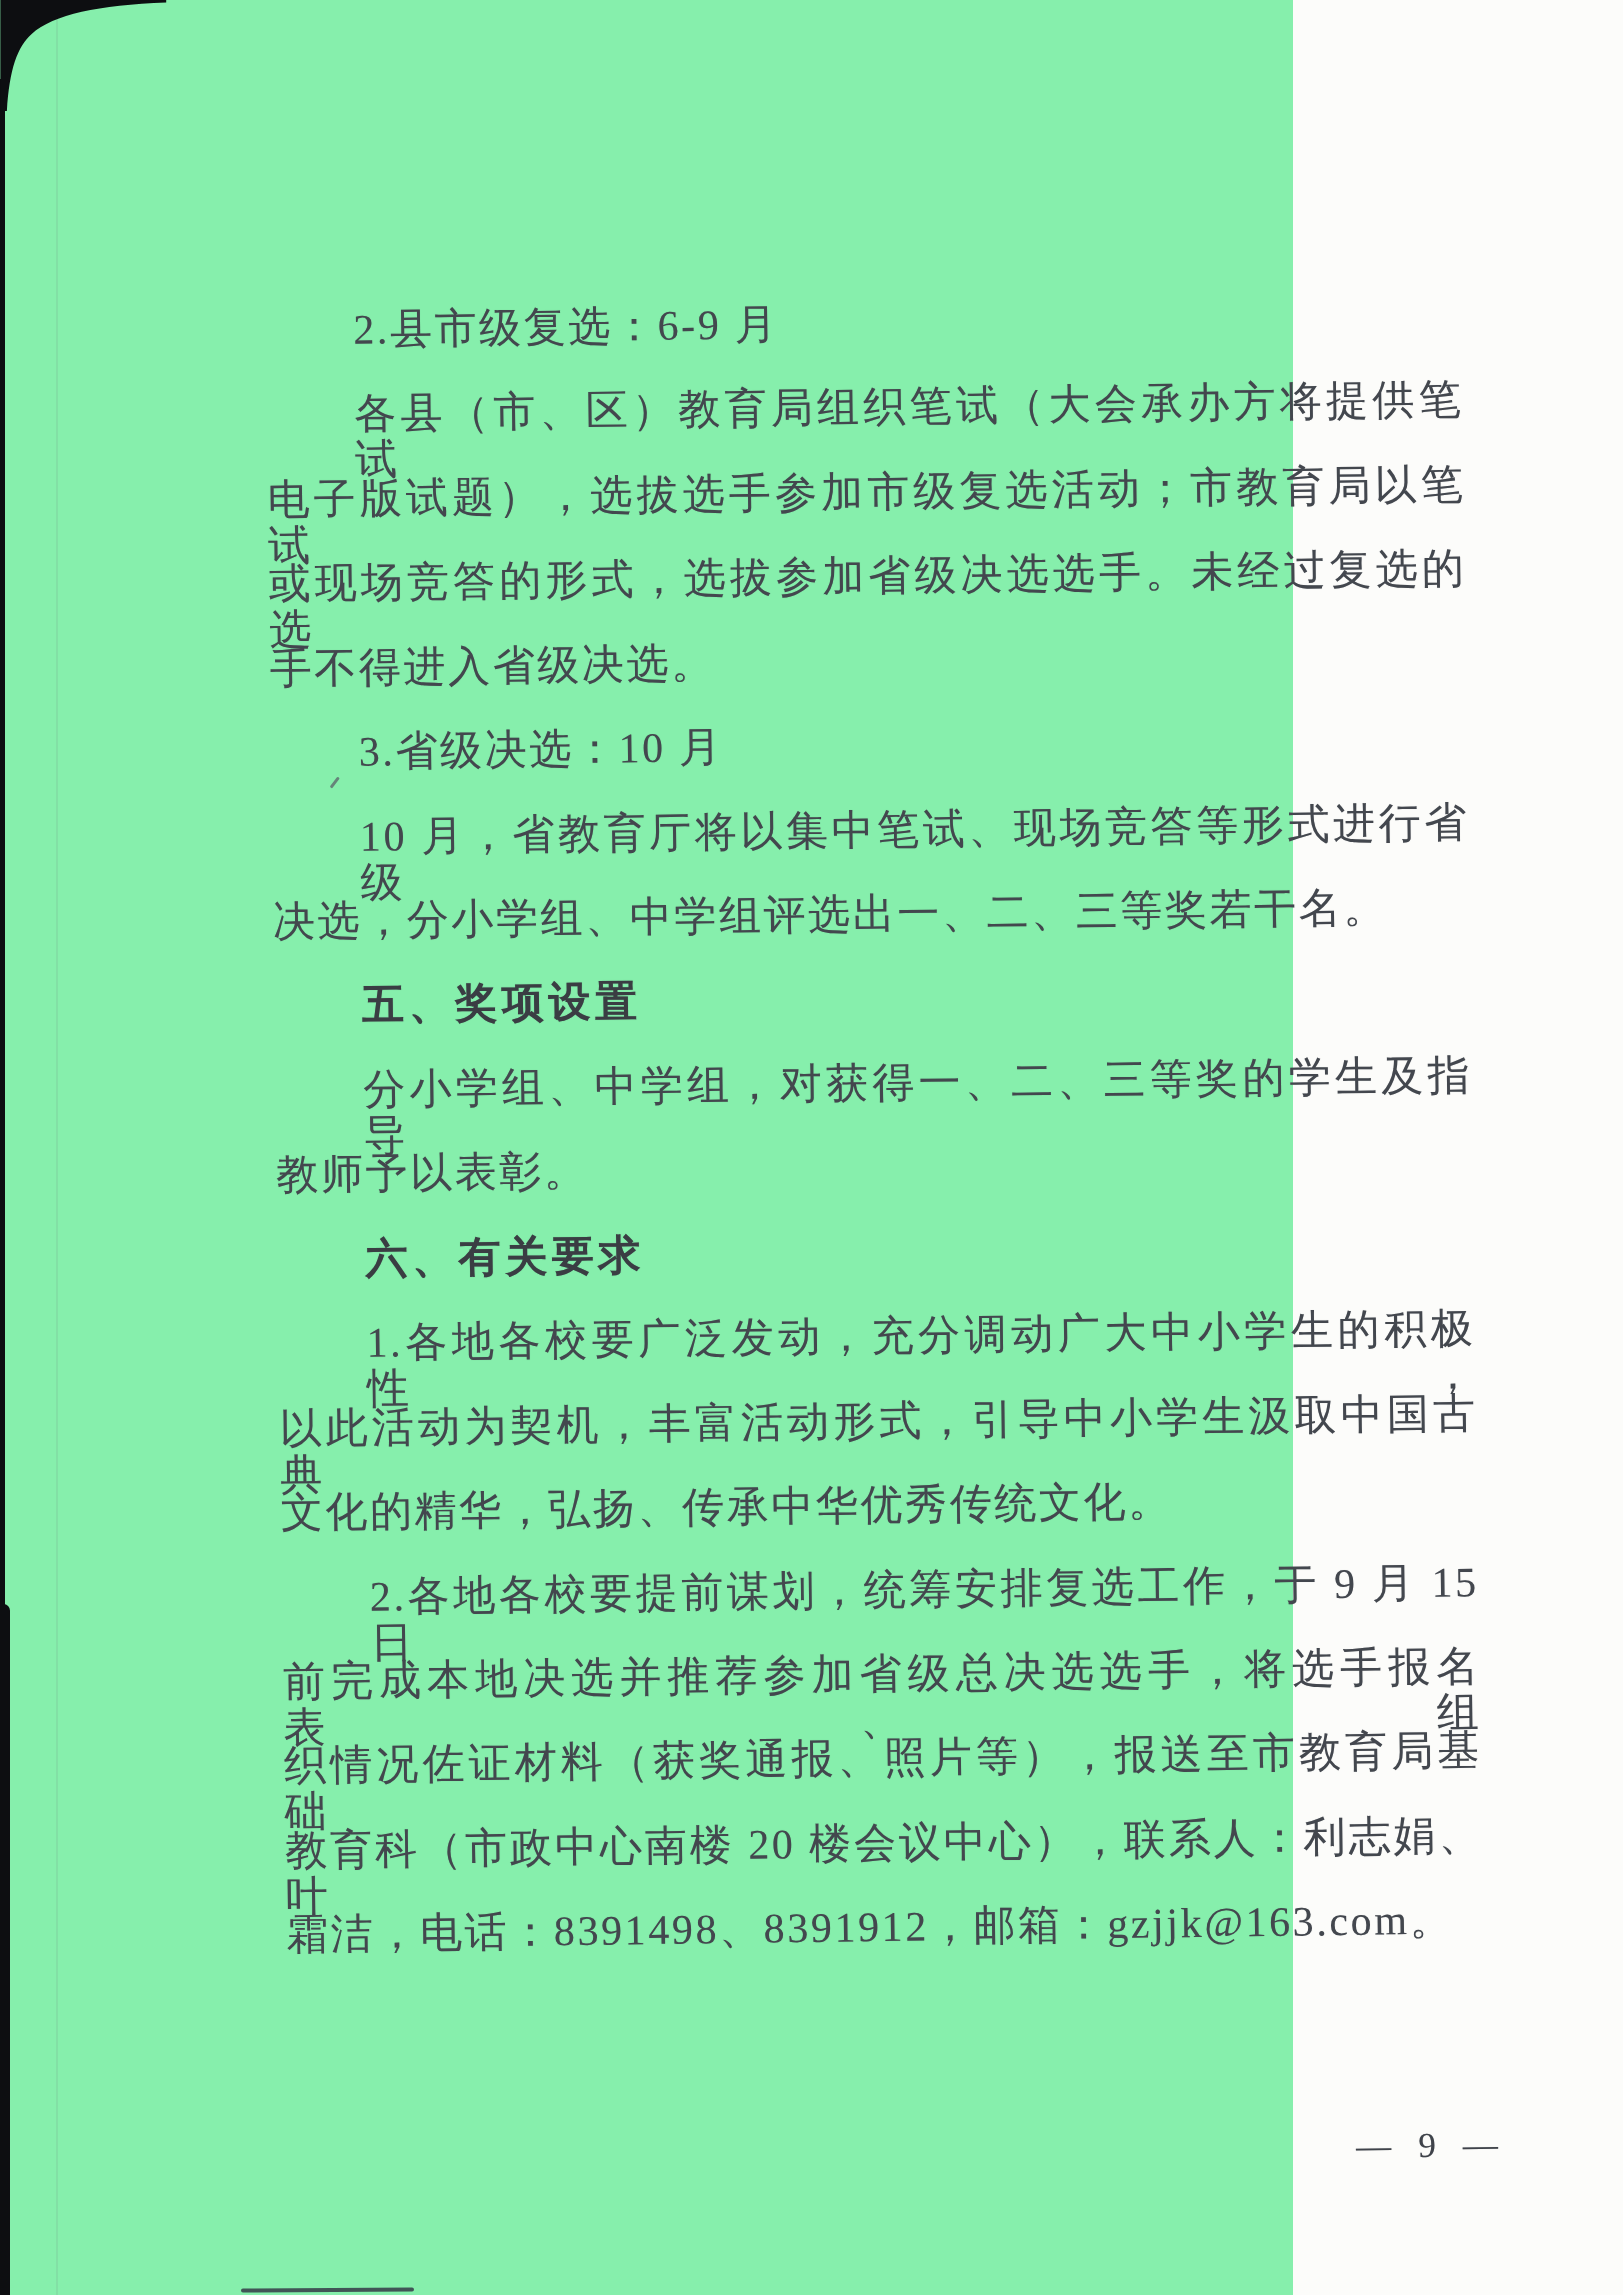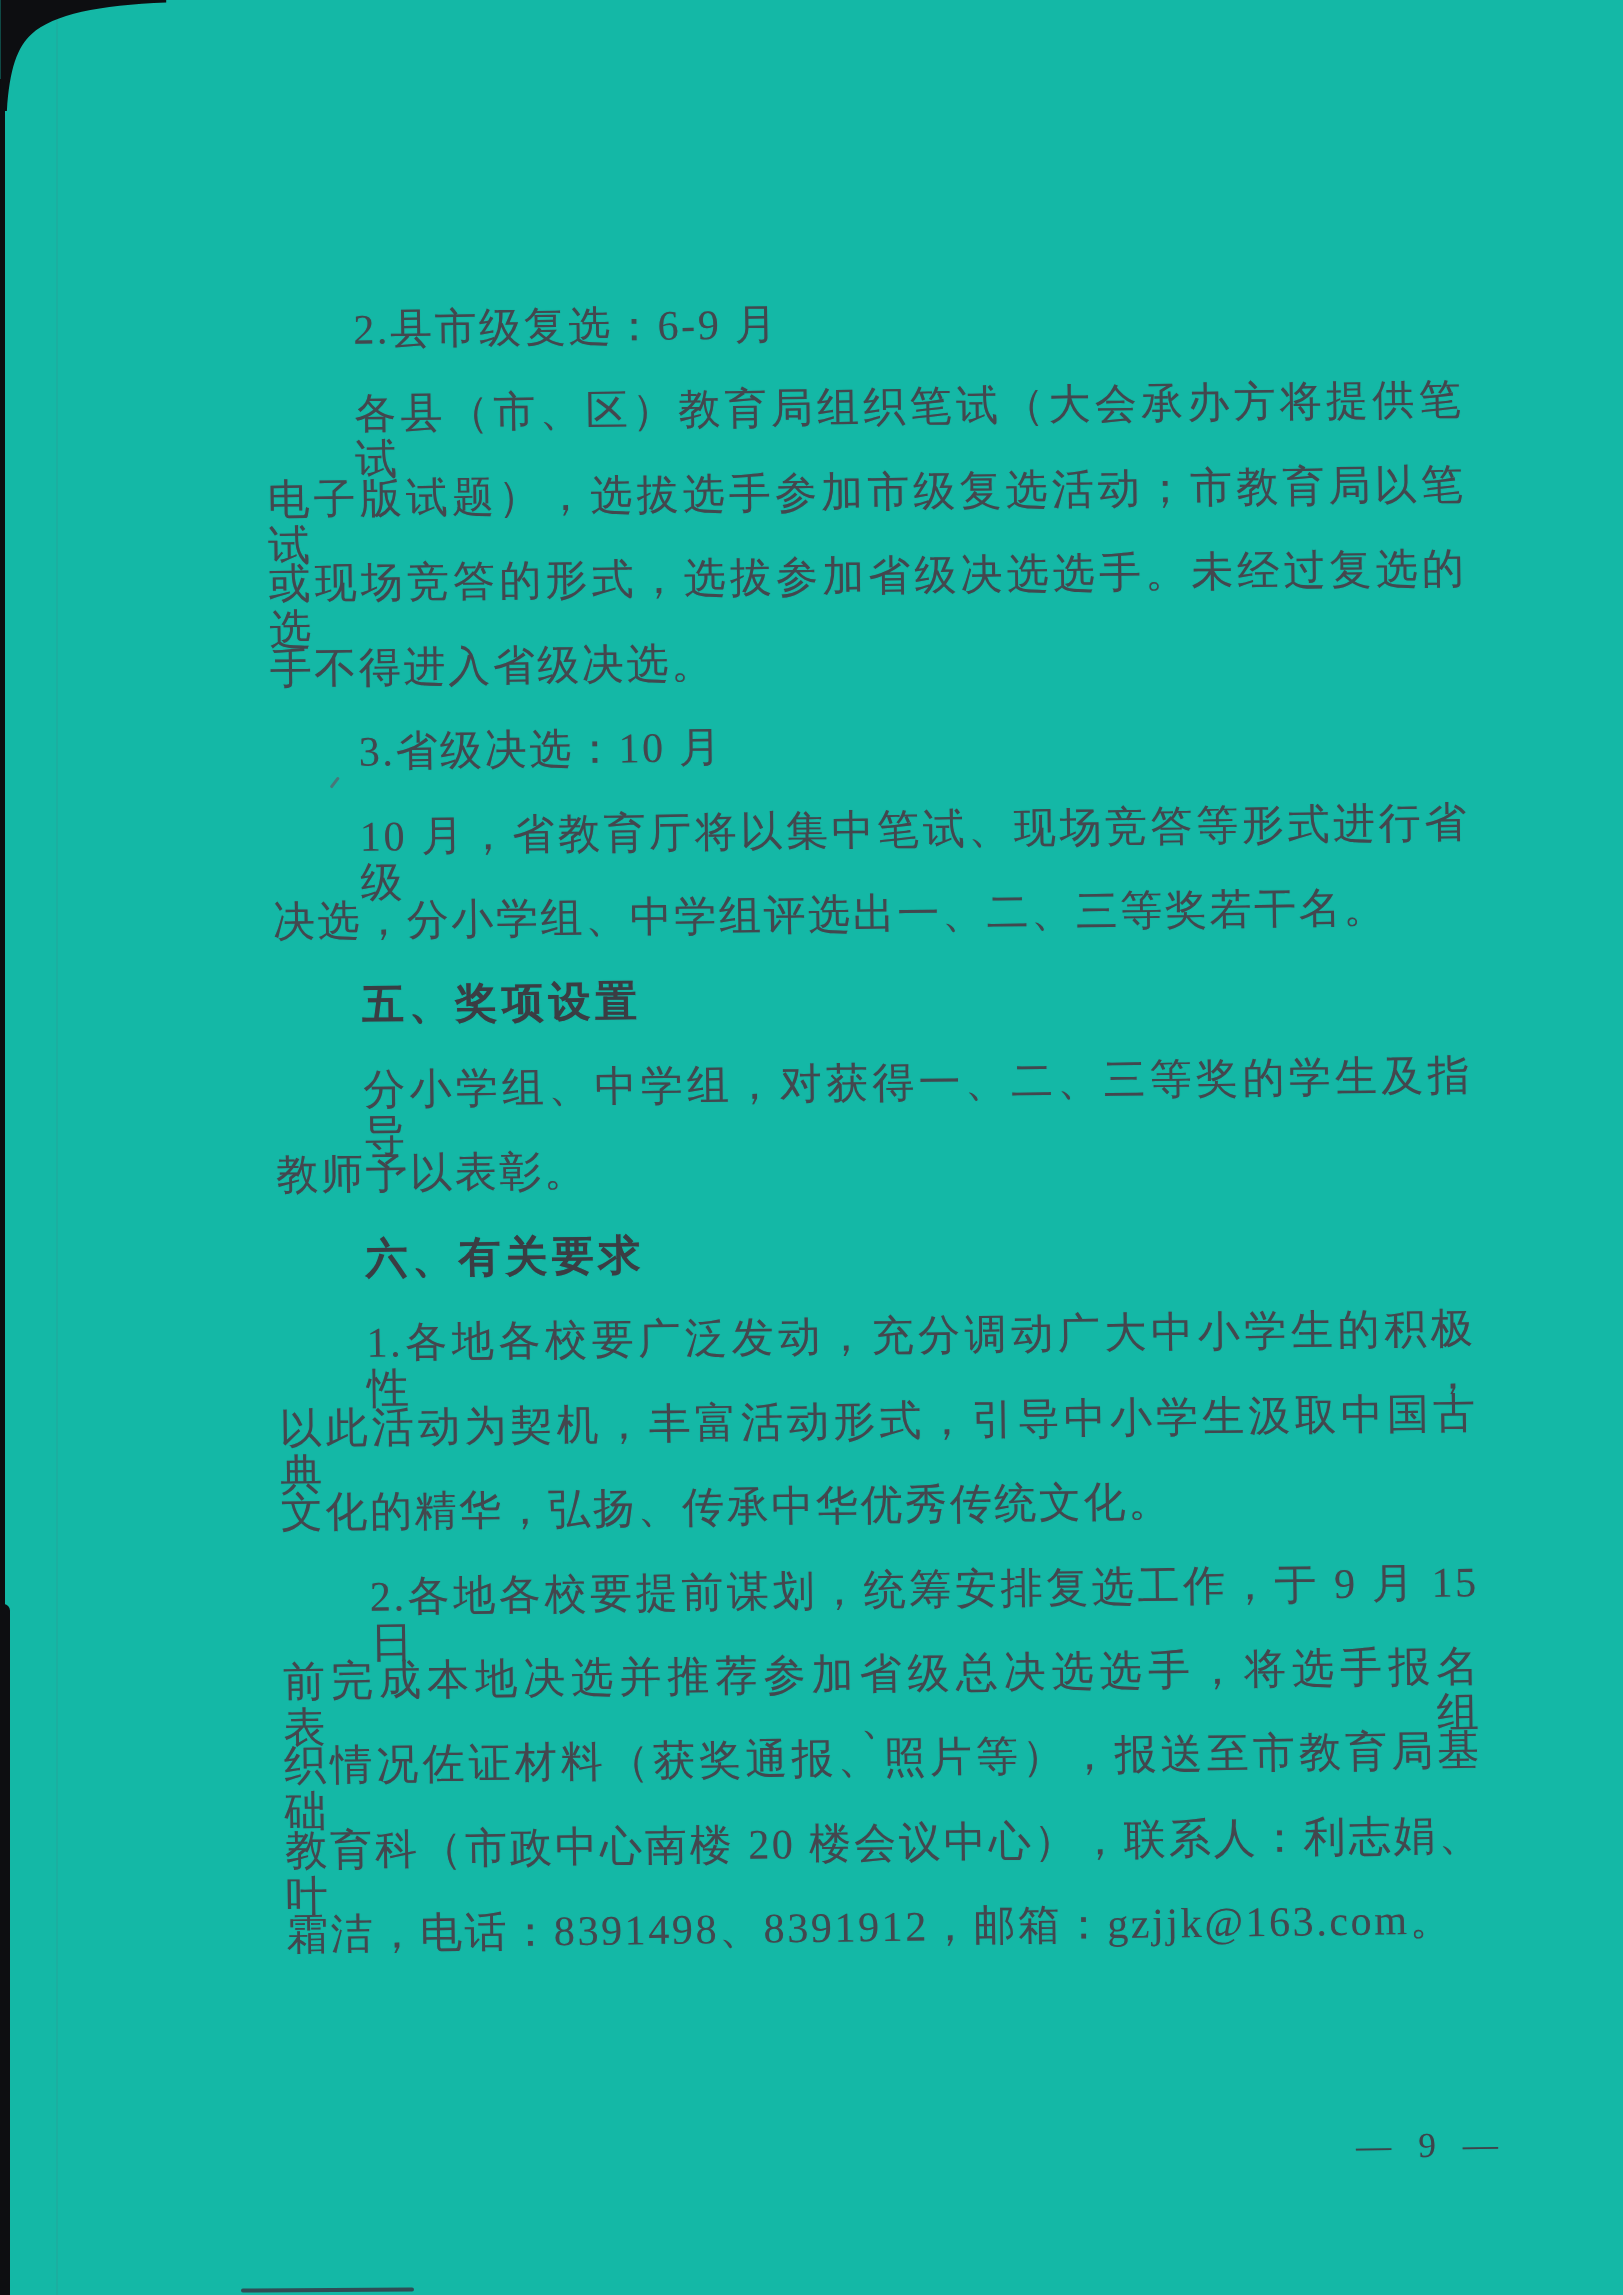--- a/index.html
+++ b/index.html
@@ -1,21 +1,21 @@
 <!DOCTYPE html>
 <html lang="zh" style="font-size:10.5px"><head>
 <meta charset="utf-8">
 <style>
   html,body{margin:0;padding:0;}
   body{
     width:1623px;height:2295px;position:relative;overflow:hidden;
     background:#fcfcfa;
     font-family:"Liberation Serif","DejaVu Serif",serif;
   }
-  .paper{position:absolute;left:0;top:0;width:1623px;height:2295px;background:#14b8a6;}
+  .paper{position:absolute;left:0;top:0;width:1293px;height:2295px;background:#86efac;}
   
   .edge-left{position:absolute;left:0;top:79px;width:5.2px;height:2217px;background:#0d0e11;}
   .edge-left-bottom{position:absolute;left:0;top:1604px;width:9.8px;height:692px;background:#0d0e11;border-top-right-radius:6.5px;}
   .corner-svg{position:absolute;left:0;top:0;}
   .crease{position:absolute;left:56px;top:0;width:2px;height:2295px;background:rgba(100,102,110,0.10);}
   .smudge-bottom{position:absolute;left:241px;top:2288px;width:173px;height:3.9px;background:#343a46;border-radius:2px;transform:rotate(-0.4deg);opacity:0.85;}
   
   .content{
     position:absolute;left:265px;top:308px;width:1198px;height:1931px;
     transform:rotate(-0.75deg);transform-origin:0 0;

